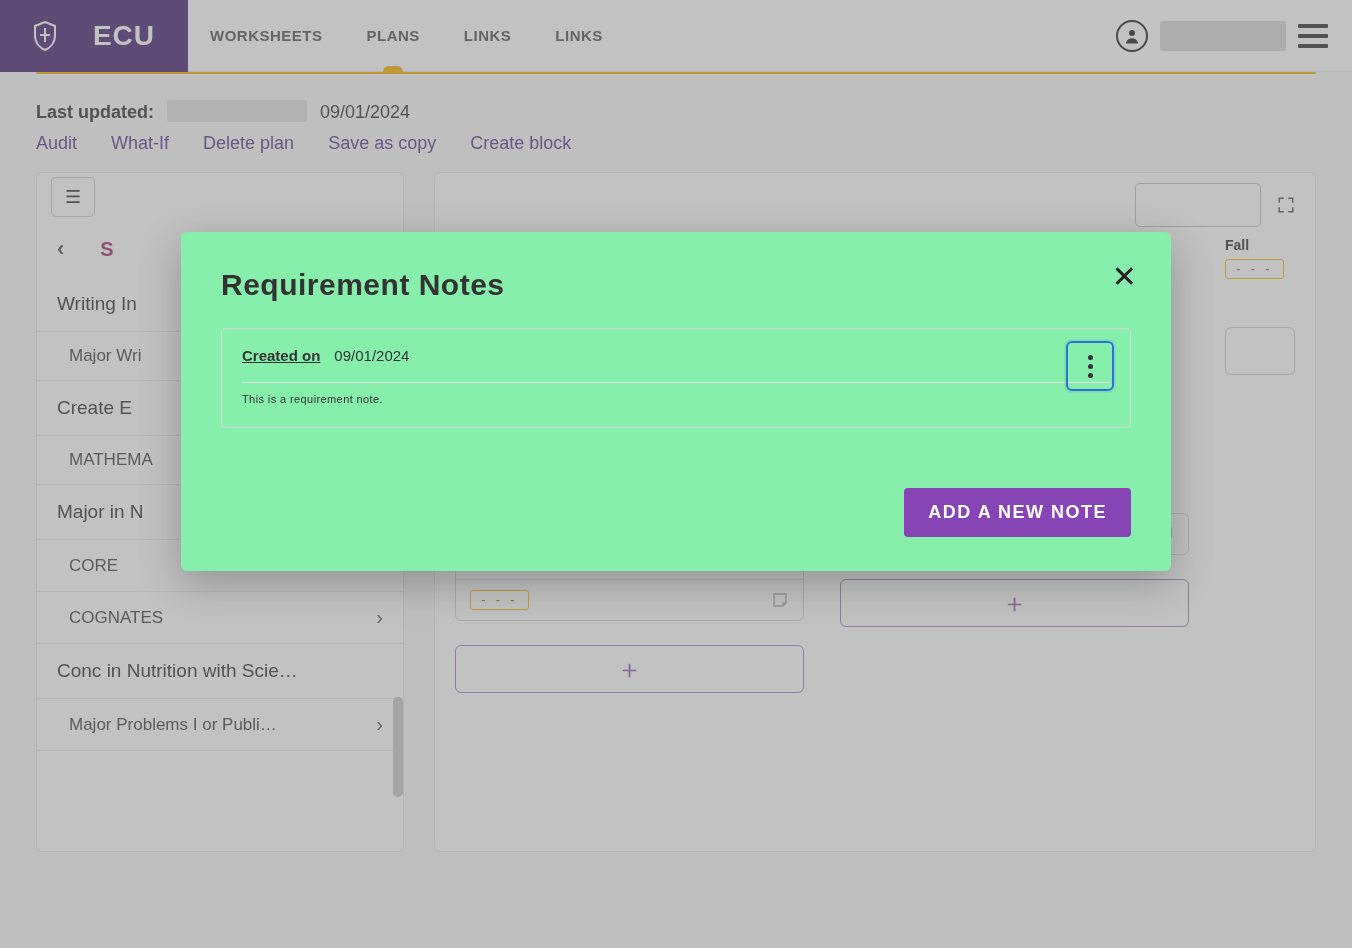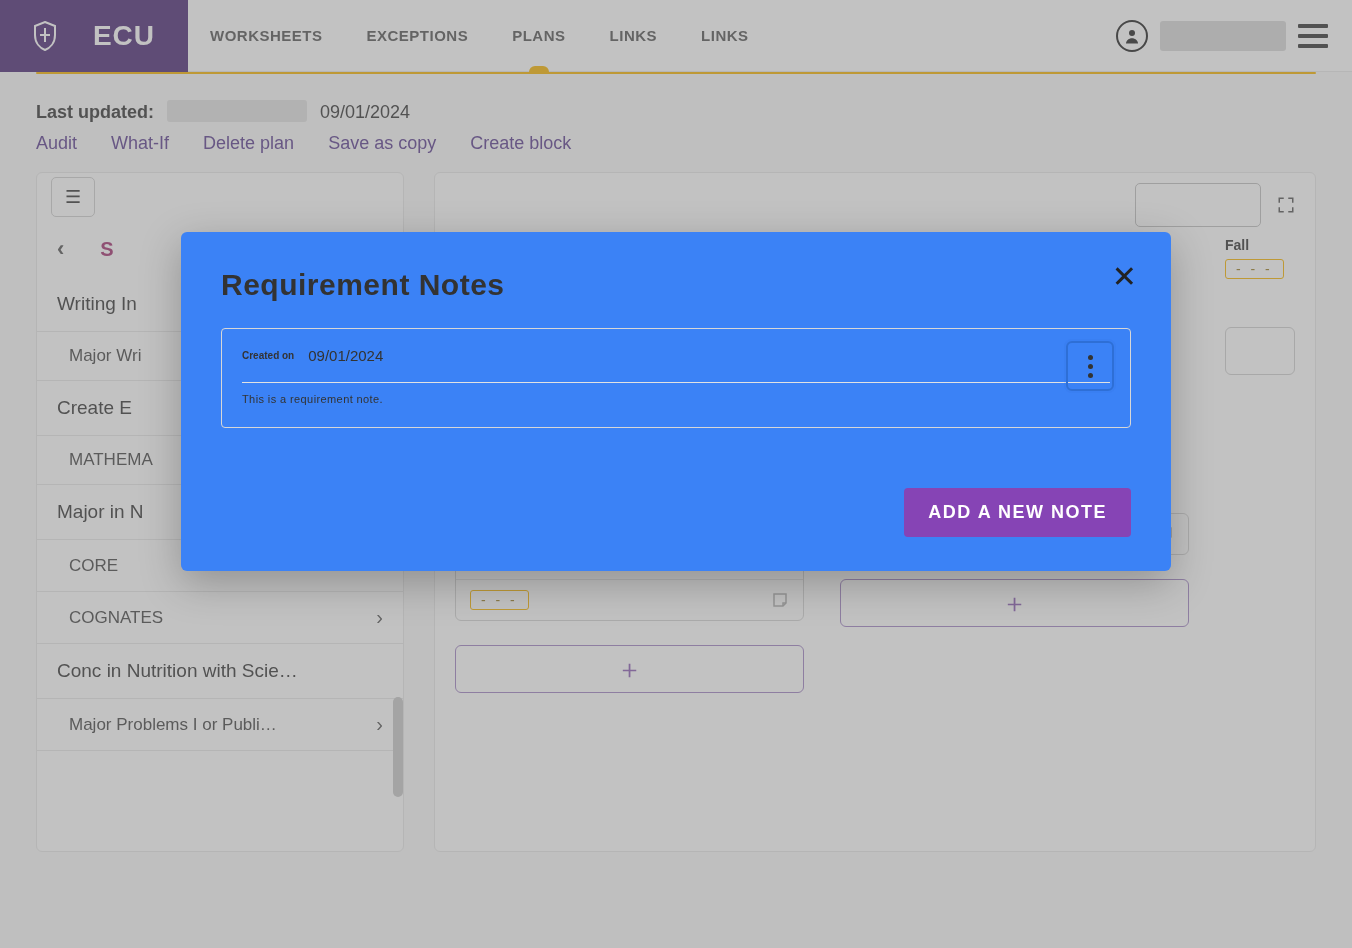--- a/index.html
+++ b/index.html
@@ -98,30 +98,30 @@
   .note-glyph{width:18px;height:18px;opacity:.6;}
   .add-btn{margin-top:24px;height:48px;border:1px solid #a083c3;border-radius:6px;display:flex;align-items:center;justify-content:center;color:var(--accent);font-size:26px;cursor:pointer;}
   .ghost-btn{width:70px;height:48px;border:1px solid #cfcfcf;border-radius:6px;margin-top:48px;}
 
   
   .scrim{
     position:absolute;inset:0;background:rgba(120,120,120,.45);
     display:flex;align-items:flex-start;justify-content:center;
   }
   .modal{
-    width:990px;background:#3b82f6;border-radius:6px;margin-top:232px;
+    width:990px;background:#86efac;border-radius:6px;margin-top:232px;
     box-shadow:0 12px 40px rgba(0,0,0,.25);
     padding:36px 40px 34px 40px;
     position:relative;
   }
   .modal h2{margin:0 0 26px 0;font-size:30px;font-weight:800;letter-spacing:.5px;}
   .close-x{position:absolute;top:30px;right:34px;font-size:30px;line-height:1;color:#222;cursor:pointer;}
   .note-card{border:1px solid #d7d7d7;border-radius:4px;padding:0;}
   .note-head{padding:18px 20px;display:flex;align-items:center;gap:14px;position:relative;}
-  .note-head .lbl{font-weight:700;font-size:10px;}
+  .note-head .lbl{font-weight:700;font-size:15px;text-decoration:underline;}
   .note-head .val{font-size:15px;}
   .kebab{
     position:absolute;right:16px;top:12px;
     width:48px;height:50px;border:2px solid #2e6fd6;border-radius:6px;
     display:flex;align-items:center;justify-content:center;cursor:pointer;
     box-shadow:0 0 0 2px rgba(46,111,214,.12);
   }
   .kebab span{display:block;width:5px;height:5px;background:#333;border-radius:50%;margin:2px 0;}
   .note-divider{height:1px;background:#e2e2e2;margin:0 20px;}
   .note-by{padding:16px 20px 4px 20px;display:flex;align-items:center;gap:12px;font-size:15px;}
@@ -142,23 +142,20 @@
   <div class="logo-block">
     <svg class="logo-shield" viewBox="0 0 24 30">
       <path d="M12 1 L22 5 V14 C22 22 17 27 12 29 C7 27 2 22 2 14 V5 Z" fill="none" stroke="#fff" stroke-width="2"></path>
       <path d="M12 7 L12 21 M7 14 L17 14" stroke="#fff" stroke-width="2"></path>
     </svg>
     <span>ECU</span>
   </div>
   <nav class="topnav">
     <a href="#">
         <span>WORKSHEETS</span>
-      </a>
-    <a href="#">
-        <span>EXCEPTIONS</span>
       </a>
     <a href="#" class="active">
         <span>PLANS</span>
       </a>
     <a href="#">
         <span>LINKS</span>
       </a>
     <a href="#">
         <span>LINKS</span>
       </a>

